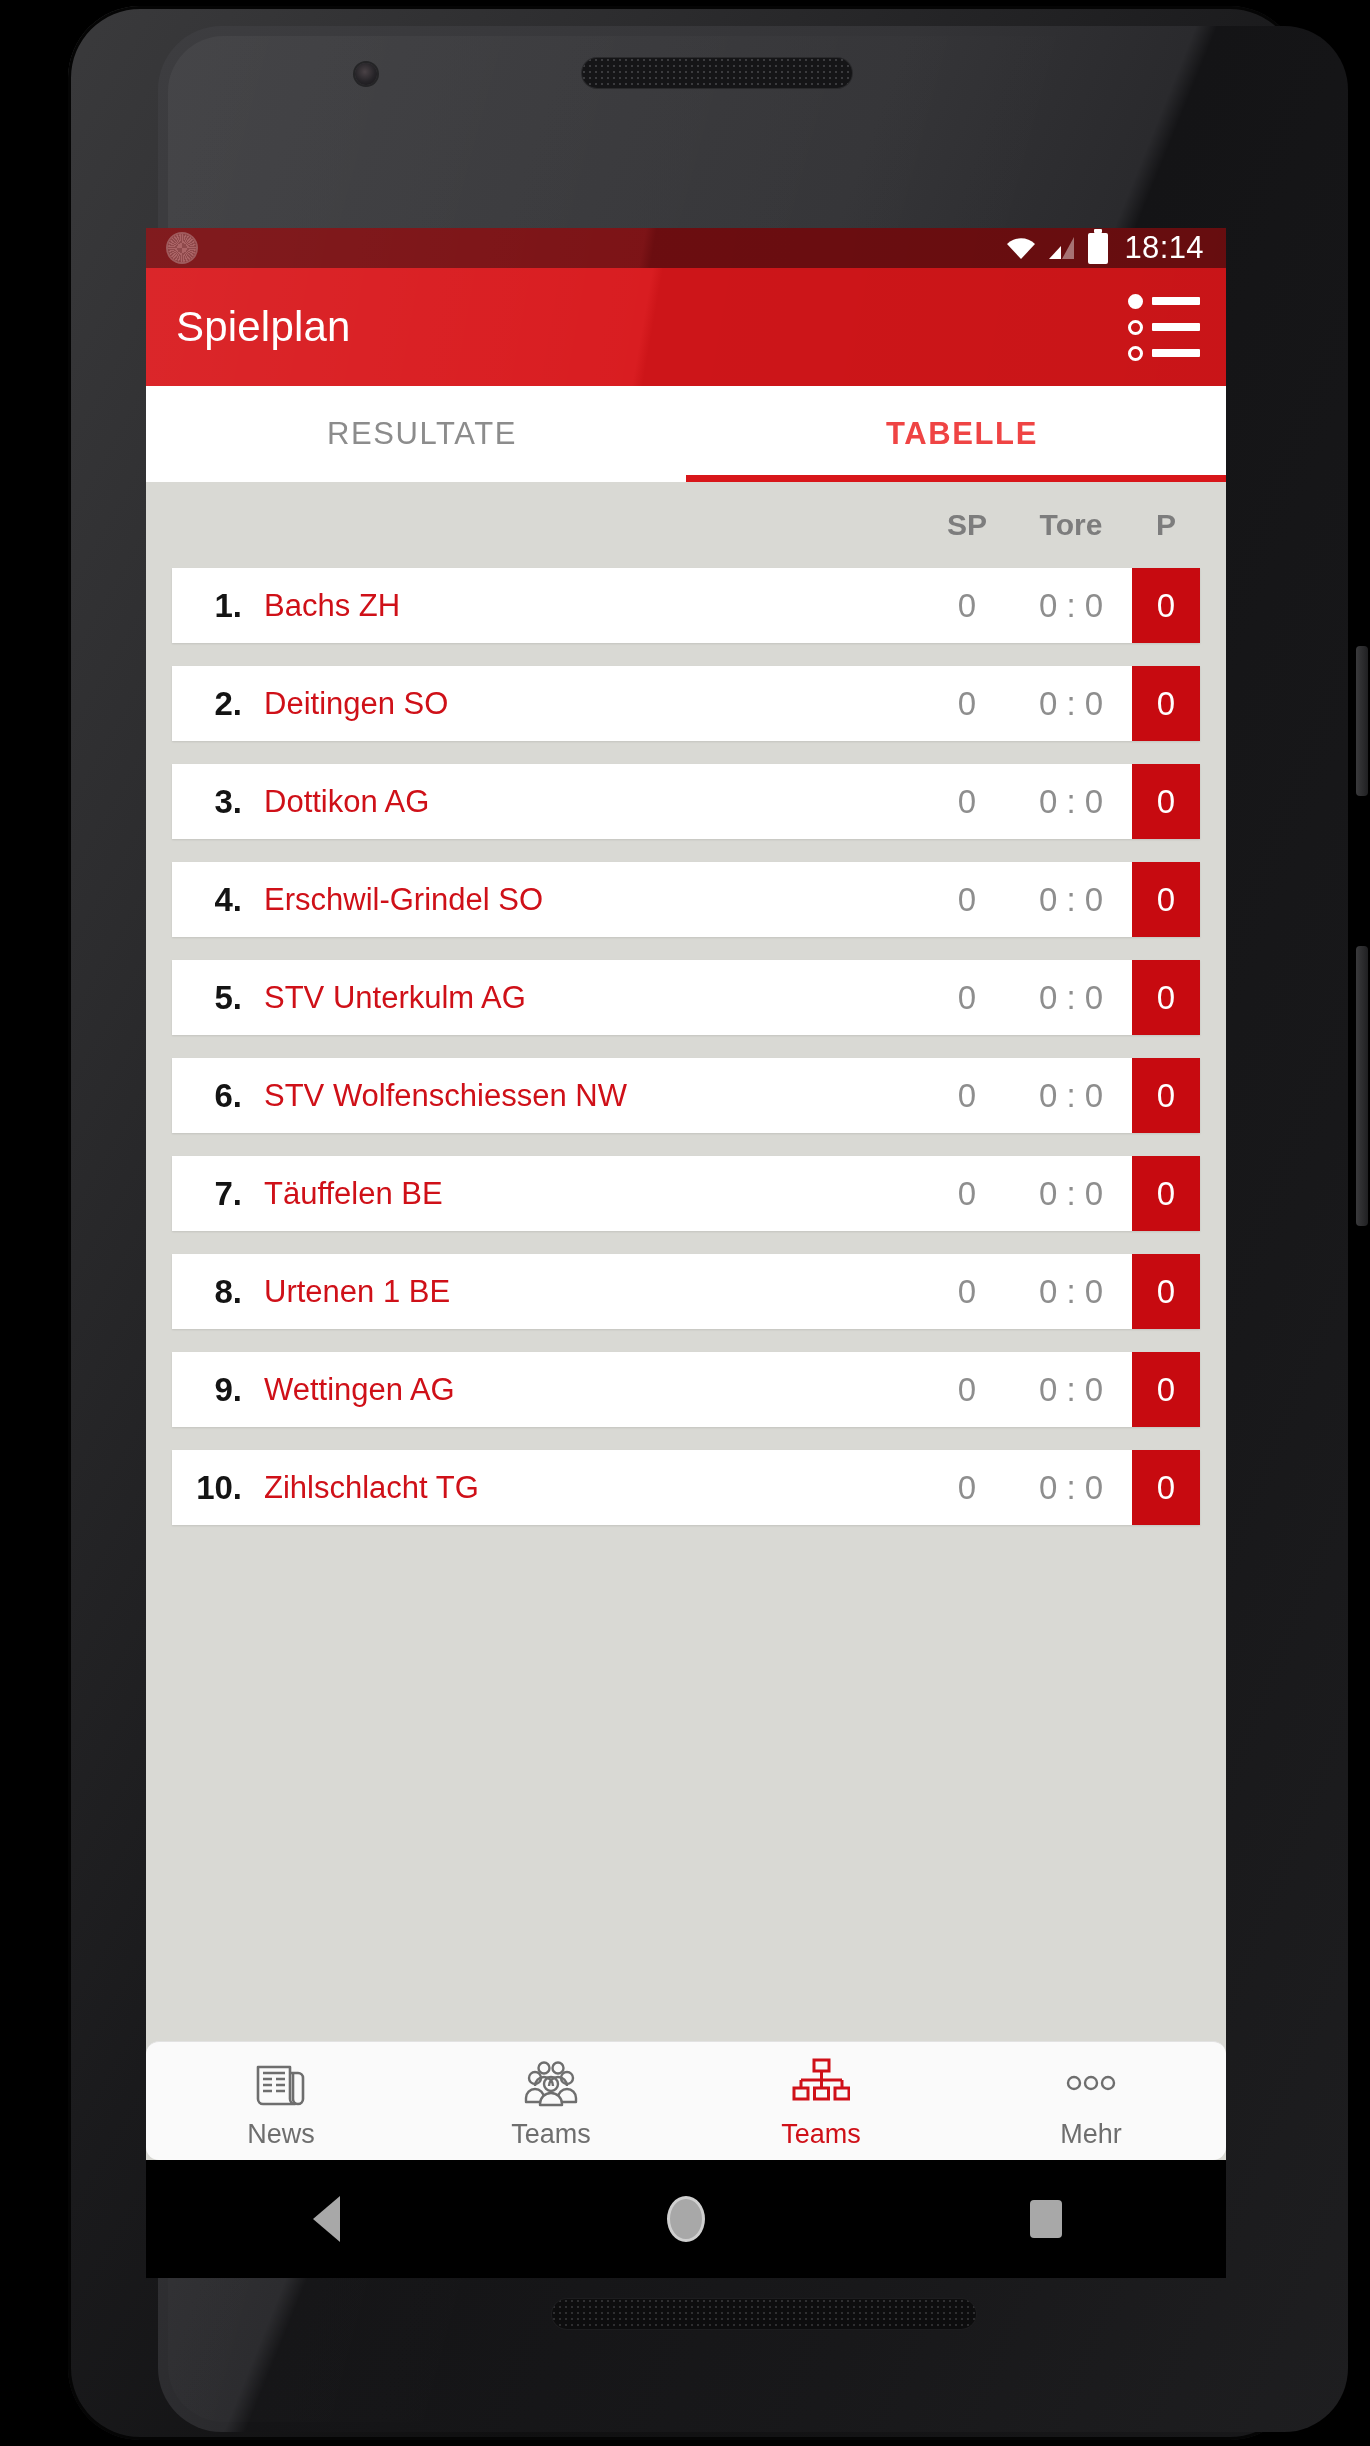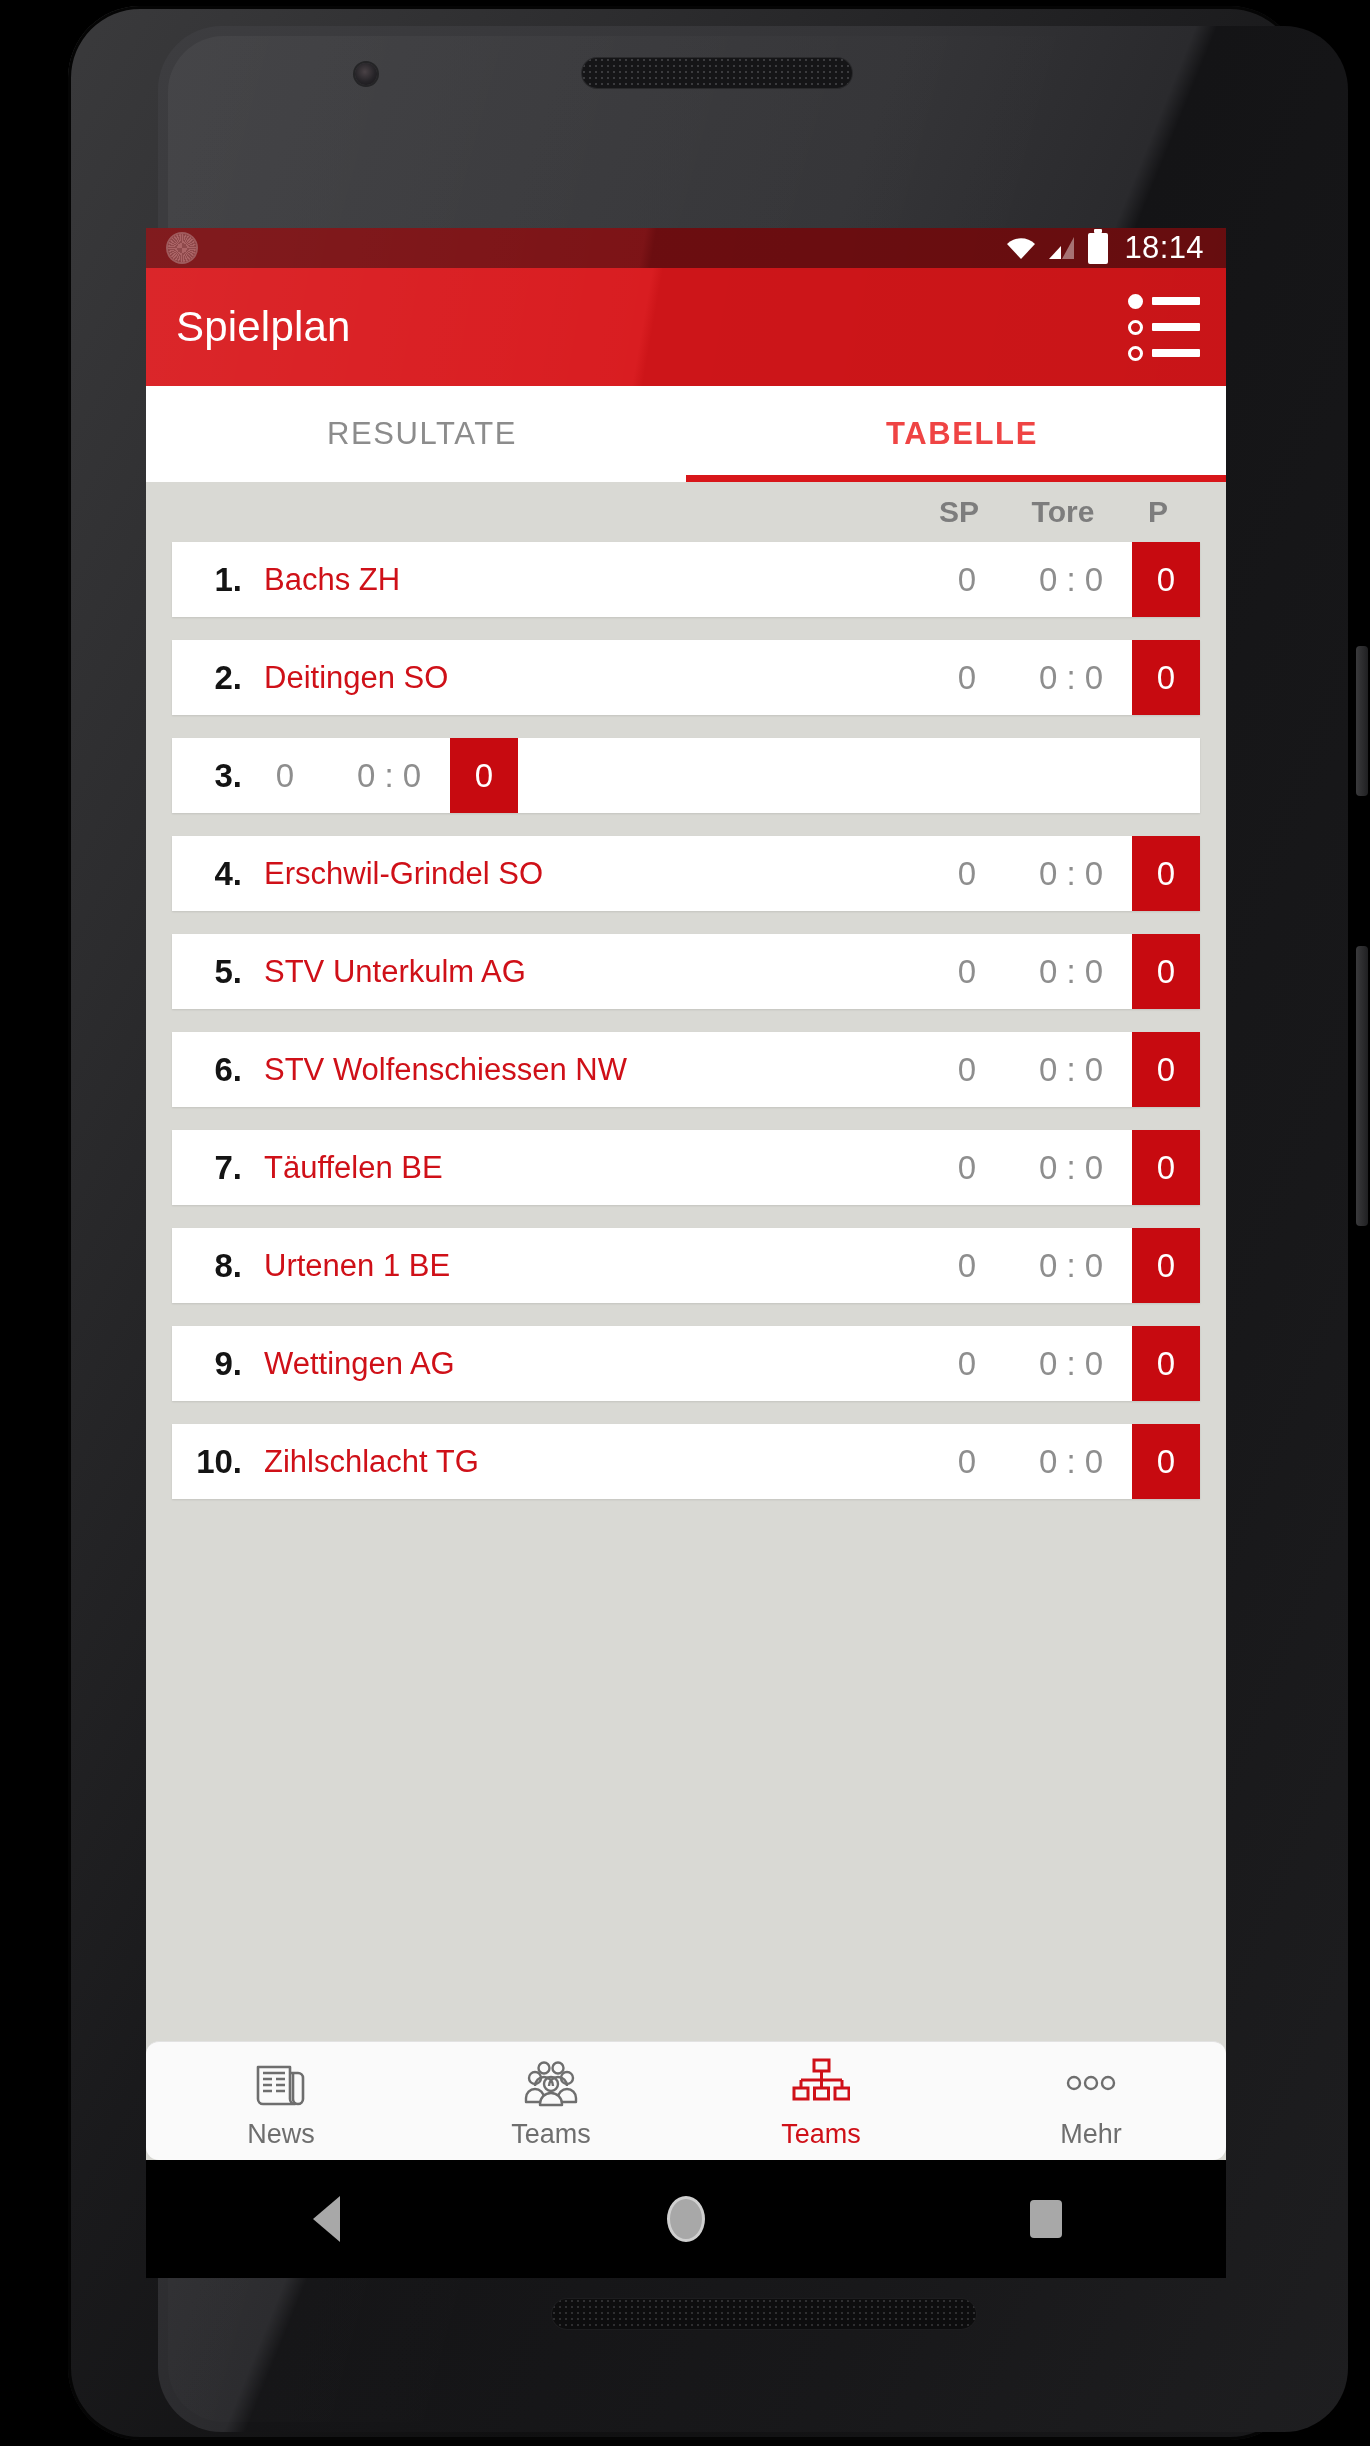--- a/index.html
+++ b/index.html
@@ -70,22 +70,22 @@
   .menu-bar{flex:1;height:8px;background:#fff;border-radius:1px;}
 
   
   #tab-bar{height:96px;background:#fff;display:flex;}
   .tab{flex:1;display:flex;align-items:center;justify-content:center;position:relative;cursor:pointer;padding-left:12px;}
   .tab-label{font-size:31px;letter-spacing:1.6px;color:#8c8c8c;font-weight:400;}
   .tab.active .tab-label{color:#ef4444;font-weight:700;}
   .tab.active:after{content:"";position:absolute;left:0;right:0;bottom:0;height:7px;background:#d8161a;}
 
   
-  #table-header{height:60px;background:#d9d9d4;display:flex;align-items:center;
-      padding:0 8px 0 34px;margin-left:20px;}
+  #table-header{height:86px;background:#d9d9d4;display:flex;align-items:center;
+      padding:0 0 0 34px;margin-left:20px;}
   #table-header .th-spacer{flex:1;}
   .th{color:#7d7d7d;font-size:30px;font-weight:700;text-align:center;}
   .th-sp{width:86px;}
   .th-tore{width:122px;}
   .th-p{width:68px;margin-right:26px;}
 
   
   #standings-list{background:#d9d9d4;padding:0 0 0 0;}
   .row{position:relative;height:75px;margin:0 26px 23px 26px;background:#fff;display:flex;align-items:center;
       box-shadow:0 1px 2px rgba(0,0,0,.10);cursor:pointer;}
@@ -192,20 +192,21 @@
     </div>
     <div class="row">
       <span class="rank">2.</span>
       <span class="team">Deitingen SO</span>
       <span class="sp">0</span>
       <span class="tore">0 : 0</span>
       <span class="pts">0</span>
     </div>
     <div class="row">
       <span class="rank">3.</span>
+      <span class="team">Dottikon AG</span>
       <span class="sp">0</span>
       <span class="tore">0 : 0</span>
       <span class="pts">0</span>
     </div>
     <div class="row">
       <span class="rank">4.</span>
       <span class="team">Erschwil-Grindel SO</span>
       <span class="sp">0</span>
       <span class="tore">0 : 0</span>
       <span class="pts">0</span>

